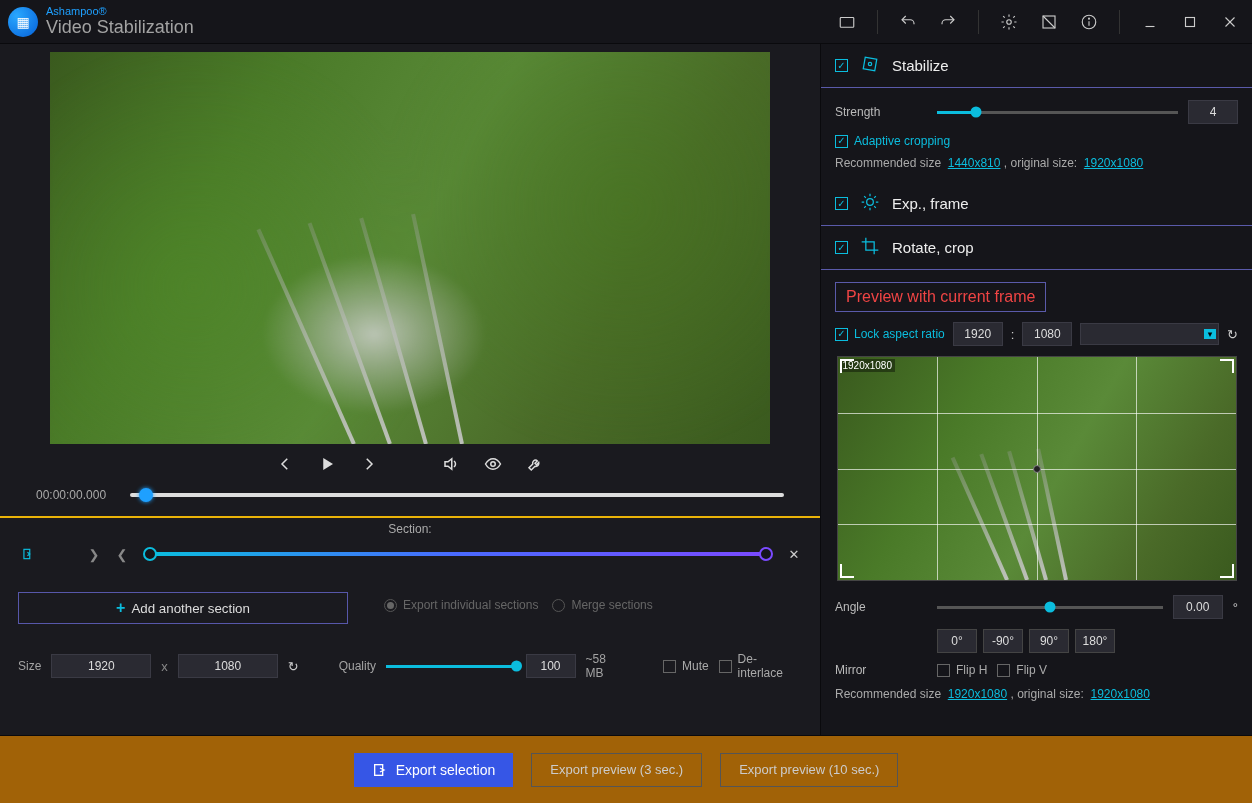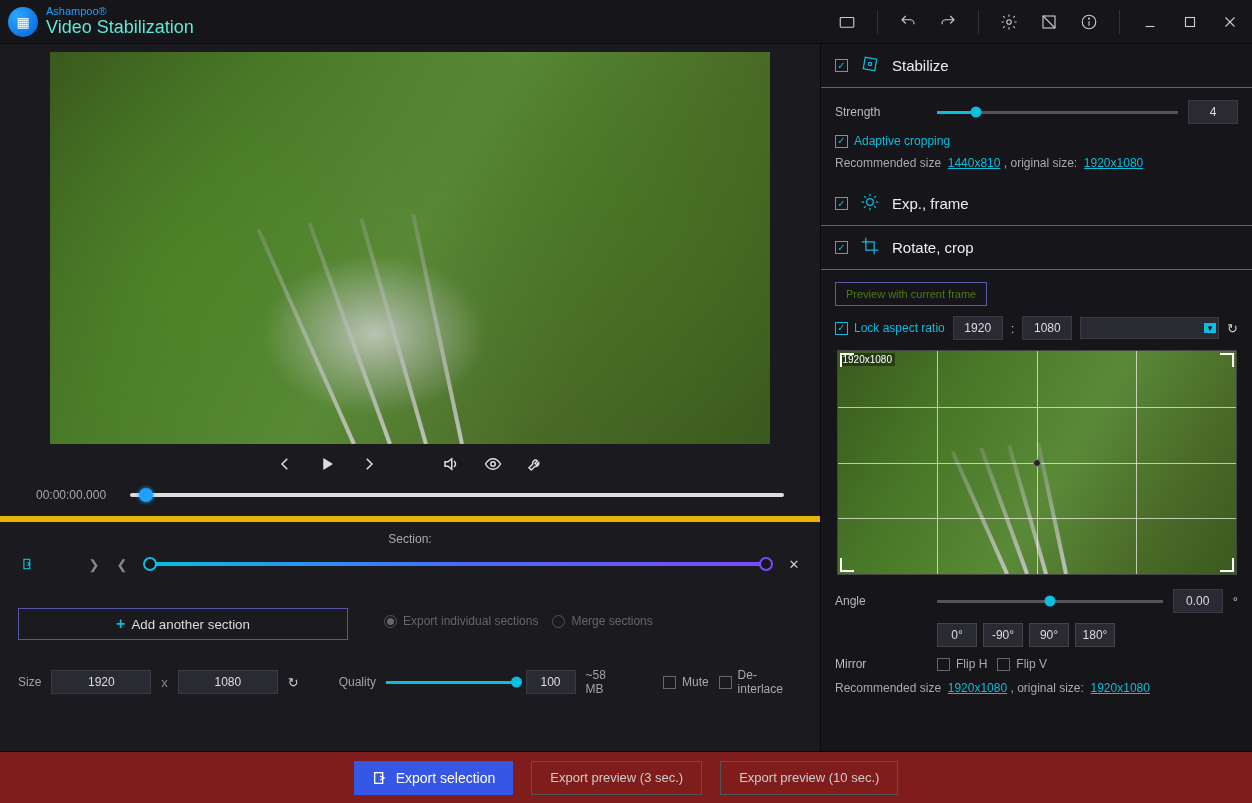--- a/index.html
+++ b/index.html
@@ -3,21 +3,21 @@
 <meta charset="utf-8">
 <style>
 * { box-sizing: border-box; margin: 0; padding: 0; font-family: "Segoe UI", Arial, sans-serif; }
 body { background: #1a1a1f; color: #ccc; width: 1252px; height: 803px; overflow: hidden; display: flex; flex-direction: column; font-size: 13px; }
 
 .titlebar { height: 44px; background: #15151a; display: flex; align-items: center; padding: 0 8px; border-bottom: 1px solid #0a0a0d; }
 .logo-block { display: flex; align-items: center; gap: 8px; }
 .logo-circle { width: 30px; height: 30px; border-radius: 50%; background: radial-gradient(circle at 30% 30%, #2aa8ff, #0560d8); display: flex; align-items: center; justify-content: center; color: #fff; font-size: 14px; }
 .brand { display: flex; flex-direction: column; line-height: 1.05; }
 .brand-small { color: #1ea0ff; font-size: 11px; }
-.brand-big { color: #5eead4; font-size: 18px; font-weight: 300; }
+.brand-big { color: #a3a3a3; font-size: 18px; font-weight: 300; }
 .title-actions { margin-left: auto; display: flex; align-items: center; gap: 12px; }
 .t-icon { width: 28px; height: 28px; display: flex; align-items: center; justify-content: center; color: #ccc; cursor: pointer; }
 .t-icon svg { width: 18px; height: 18px; stroke: #ccc; fill: none; stroke-width: 1.5; }
 .t-sep { width: 1px; height: 24px; background: #333; margin: 0 4px; }
 
 .main-row { flex: 1; display: flex; min-height: 0; }
 .left-col { flex: 1; display: flex; flex-direction: column; min-width: 0; }
 .right-col { width: 432px; background: #15151a; border-left: 1px solid #0a0a0d; overflow: auto; }
 
 .video-area { padding: 8px 18px 0 18px; }
@@ -32,21 +32,21 @@
 .play-controls { display: flex; justify-content: center; gap: 18px; padding: 8px 0; }
 .pc-btn { width: 24px; height: 24px; display: flex; align-items: center; justify-content: center; cursor: pointer; color: #ddd; }
 .pc-btn svg { width: 18px; height: 18px; stroke: #ddd; fill: none; stroke-width: 2; }
 .pc-btn.play svg { fill: #ddd; stroke: none; }
 
 .timeline-row { display: flex; align-items: center; gap: 14px; padding: 4px 18px 14px; justify-content: flex-end; }
 .time-text { font-size: 12px; color: #aaa; width: 80px; }
 .timeline { flex: 1; height: 4px; background: #ddd; border-radius: 2px; position: relative; }
 .timeline-thumb { position: absolute; left: 16px; top: 50%; transform: translate(-50%,-50%); width: 14px; height: 14px; border-radius: 50%; background: #1ea0ff; box-shadow: 0 0 4px #1ea0ff; }
 
-.section-block { border-top: 6px solid #eab308; padding: 10px 18px; }
+.section-block { border-top: 2px solid #eab308; padding: 4px 18px; }
 .section-label { text-align: center; font-size: 12px; color: #aaa; margin-bottom: 8px; }
 .section-row { display: flex; align-items: center; gap: 12px; }
 .sec-icon { width: 20px; height: 20px; display: flex; align-items: center; justify-content: center; cursor: pointer; color: #0bbdde; }
 .sec-icon svg { width: 14px; height: 14px; stroke: currentColor; fill: none; stroke-width: 2; }
 .sec-arrow { color: #888; cursor: pointer; width: 16px; text-align: center; }
 .section-track { flex: 1; height: 4px; background: linear-gradient(90deg, #0bbdde, #4a6aff, #7a4aff); border-radius: 2px; position: relative; margin: 0 8px; }
 .section-track .handle { position: absolute; top: 50%; transform: translate(-50%,-50%); width: 14px; height: 14px; border-radius: 50%; border: 2px solid #7a4aff; background: #15151a; }
 .section-track .handle.l { left: 0; border-color: #0bbdde; }
 .section-track .handle.r { left: 100%; }
 
@@ -64,38 +64,38 @@
 .numbox.sm { width: 50px; }
 .x-sep { color: #888; }
 .reset-icon { color: #ccc; cursor: pointer; }
 .slider-sm { width: 130px; height: 3px; background: #0bbdde; position: relative; }
 .slider-sm .th { position: absolute; right: -6px; top: 50%; transform: translateY(-50%); width: 11px; height: 11px; border-radius: 50%; background: #0bbdde; }
 .checkbox { display: flex; align-items: center; gap: 6px; font-size: 12px; color: #aaa; }
 .cb-box { width: 13px; height: 13px; border: 1px solid #666; display: inline-flex; align-items: center; justify-content: center; }
 .cb-box.on { border-color: #0bbdde; }
 .cb-box.on::after { content: "✓"; color: #0bbdde; font-size: 10px; line-height: 1; }
 
-.bottom-bar { height: 52px; background: #7f1d1d; display: flex; align-items: center; justify-content: center; gap: 18px; border-top: 1px solid #0a0a0d; }
+.bottom-bar { height: 68px; background: #a16207; display: flex; align-items: center; justify-content: center; gap: 18px; border-top: 1px solid #0a0a0d; }
 .btn-primary { background: #3656e6; color: #fff; border: none; height: 34px; padding: 0 18px; display: flex; align-items: center; gap: 8px; cursor: pointer; font-size: 14px; }
 .btn-secondary { background: transparent; color: #ccc; border: 1px solid #555; height: 34px; padding: 0 18px; cursor: pointer; font-size: 13px; }
 
 .panel-head { display: flex; align-items: center; gap: 12px; padding: 10px 14px; border-bottom: 1px solid #5a5aaa; }
 .panel-head .cb-box { border-color: #0bbdde; }
 .panel-head-icon { color: #0bbdde; }
 .panel-head-icon svg { width: 20px; height: 20px; stroke: #0bbdde; fill: none; stroke-width: 1.5; }
 .panel-title { font-size: 15px; color: #eee; }
 .panel-body { padding: 12px 14px; }
 .field-row { display: flex; align-items: center; gap: 10px; margin-bottom: 10px; }
 .field-label { width: 92px; font-size: 12px; color: #bbb; }
 .slider-full { flex: 1; height: 3px; background: #555; position: relative; }
 .slider-full .fill { position: absolute; left: 0; top: 0; bottom: 0; background: #0bbdde; }
 .slider-full .th { position: absolute; top: 50%; transform: translate(-50%,-50%); width: 11px; height: 11px; border-radius: 50%; background: #0bbdde; }
 .info-text { font-size: 12px; color: #aaa; }
 .info-text a { color: #0bbdde; text-decoration: underline; cursor: pointer; }
-.preview-btn { border: 1px solid #5a5aaa; background: transparent; color: #4d7c0f; padding: 5px 10px; font-size: 11px; cursor: pointer; }
+.preview-btn { border: 1px solid #5a5aaa; background: transparent; color: #ef4444; padding: 5px 10px; font-size: 16px; cursor: pointer; }
 .aspect-row { display: flex; align-items: center; gap: 8px; margin: 10px 0; }
 .aspect-row .numbox { width: 50px; }
 .aspect-row .combo { flex: 1; background: #2a2a32; border: 1px solid #3a3a44; height: 22px; display: flex; align-items: center; justify-content: flex-end; padding: 0 2px; }
 .aspect-row .combo .arrow { background: #0bbdde; color: #000; width: 12px; text-align: center; font-size: 9px; }
 
 .crop-preview { width: 400px; height: 225px; margin: 0 auto; border: 1px solid #444; position: relative; background: linear-gradient(120deg, #3a5a1e 0%, #4a7a28 30%, #5a8a38 55%, #4a6a28 80%, #3a5a1e 100%); overflow: hidden; }
 .crop-preview .grid-v, .crop-preview .grid-h { position: absolute; background: rgba(255,255,255,0.65); }
 .grid-v { width: 1px; top: 0; bottom: 0; }
 .grid-h { height: 1px; left: 0; right: 0; }
 .crop-preview .corner { position: absolute; width: 14px; height: 14px; border: 2px solid #fff; }

